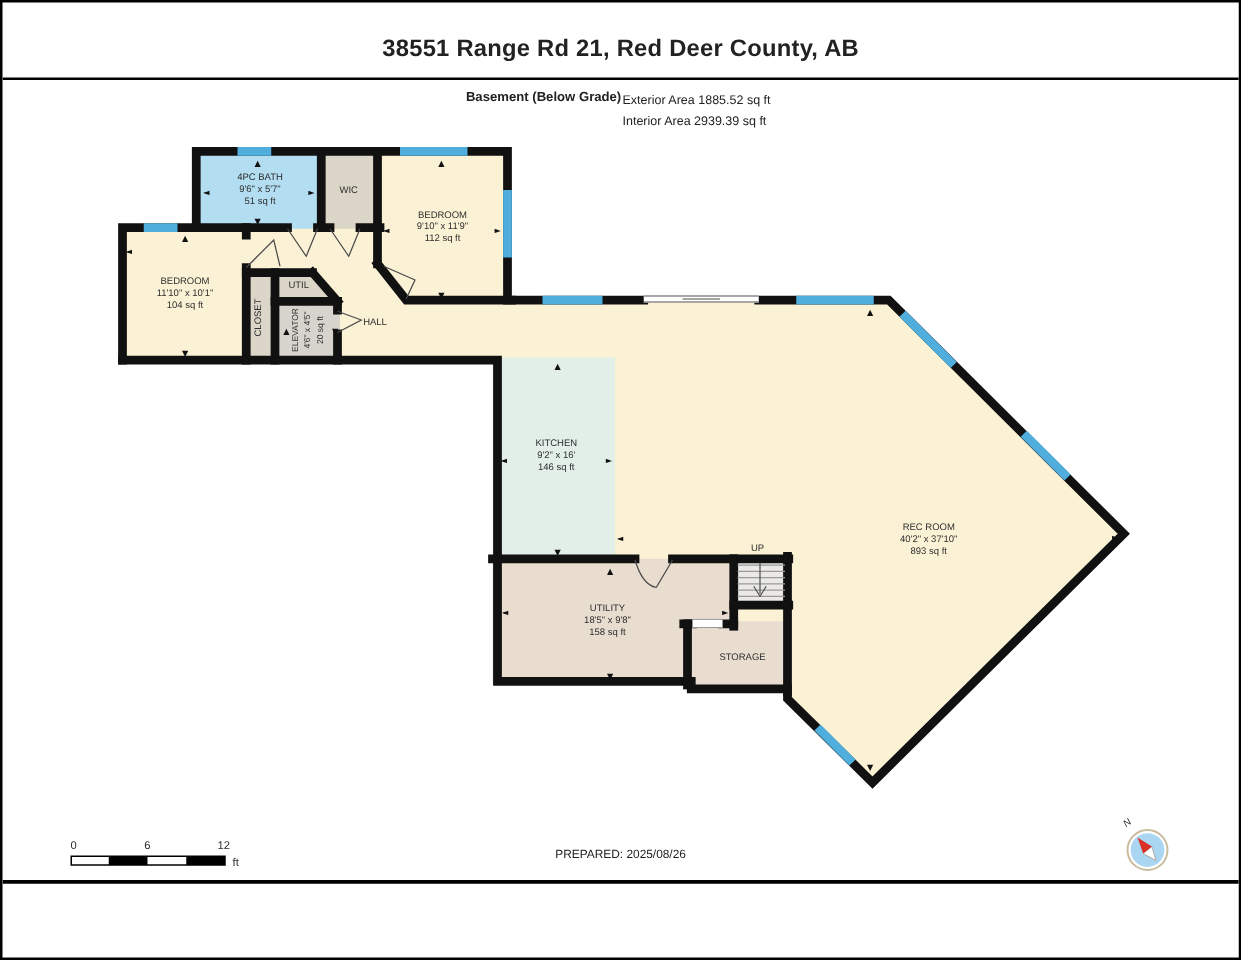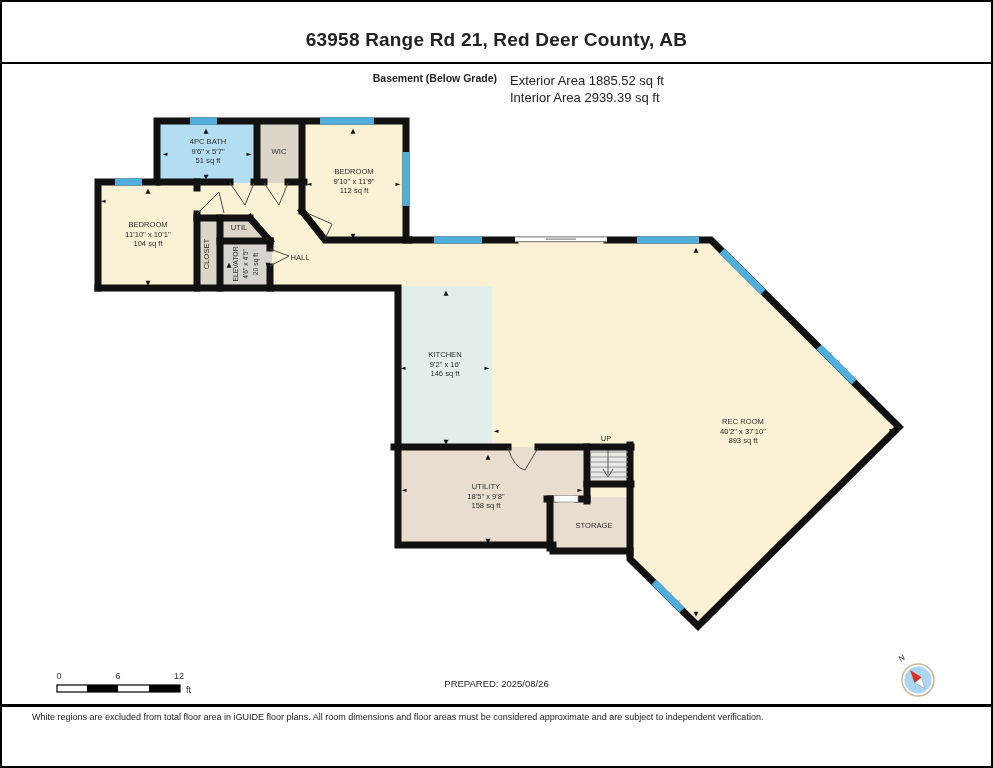--- a/index.html
+++ b/index.html
@@ -5,38 +5,38 @@
   html,body{margin:0;padding:0;background:#888;}
   .page{
     position:relative;width:993px;height:768px;background:#fff;
     border:2px solid #000;box-sizing:border-box;overflow:hidden;
     font-family:"Liberation Sans",sans-serif;color:#222;margin:0 auto;
   }
   .abs{position:absolute;}
   .title{top:27px;left:0;width:100%;text-align:center;font-size:19px;font-weight:bold;letter-spacing:.2px;}
   .rule-top{top:60px;left:0;width:100%;height:2px;background:#000;}
   .level-label{top:70px;left:0;width:495px;text-align:right;font-size:10.5px;font-weight:bold;}
-  .area-col{top:70px;left:508px;font-size:13px;line-height:17px;}
+  .area-col{top:70px;left:496px;font-size:10px;line-height:17px;}
   .plan-svg{top:0;left:0;}
   .scalebar{top:660px;left:48px;}
   .prepared{top:676px;left:0;width:100%;text-align:center;font-size:9.5px;}
   .compass{top:644px;left:880px;}
   .rule-bottom{top:702px;left:0;width:100%;height:3px;background:#000;}
   .disclaimer{top:710px;left:30px;font-size:9px;color:#1a1a1a;}
   text{font-family:"Liberation Sans",sans-serif;fill:#2e2e2e;}
   .room-label{font-size:7.6px;text-anchor:middle;}
   .room-label-sm{font-size:6.8px;text-anchor:middle;}
   .arrow{font-size:6.5px;text-anchor:middle;font-family:"DejaVu Sans",sans-serif;fill:#111;}
 </style>
 </head>
 <body>
 
 <div class="page">
 
-  <div class="abs title">63958 Range Rd 21, Red Deer County, AB</div>
+  <div class="abs title">38551 Range Rd 21, Red Deer County, AB</div>
   <div class="abs rule-top"></div>
   <div class="abs level-label">Basement (Below Grade)</div>
   <div class="abs area-col">
     <div>Exterior Area 1885.52 sq ft</div>
     <div>Interior Area 2939.39 sq ft</div>
   </div>
 
   <svg class="abs plan-svg" width="993" height="768" viewBox="0 0 993 768">
 
     <g>
@@ -186,15 +186,14 @@
 
   <svg class="abs compass" width="72" height="66" viewBox="0 0 72 66">
     <circle cx="36" cy="34" r="16" fill="#ffffff" stroke="#C9BC9E" stroke-width="1.6"></circle>
     <circle cx="36" cy="34" r="13.5" fill="#ABD6F2"></circle>
     <polygon points="42.9,42.6 39.5,31.2 32.5,36.8" fill="#ffffff" stroke="#aaaaaa" stroke-width="0.8"></polygon>
     <polygon points="28,24 39.5,31.2 32.5,36.8" fill="#D93025"></polygon>
     <text x="19" y="16" font-size="8" font-style="italic" transform="rotate(-38 19 16)">N</text>
   </svg>
 
   <div class="abs rule-bottom"></div>
-  <div class="abs disclaimer">White regions are excluded from total floor area in iGUIDE floor plans. All room dimensions and floor areas must be considered approximate and are subject to independent verification.</div>
 
 </div>
 
 </body></html>

